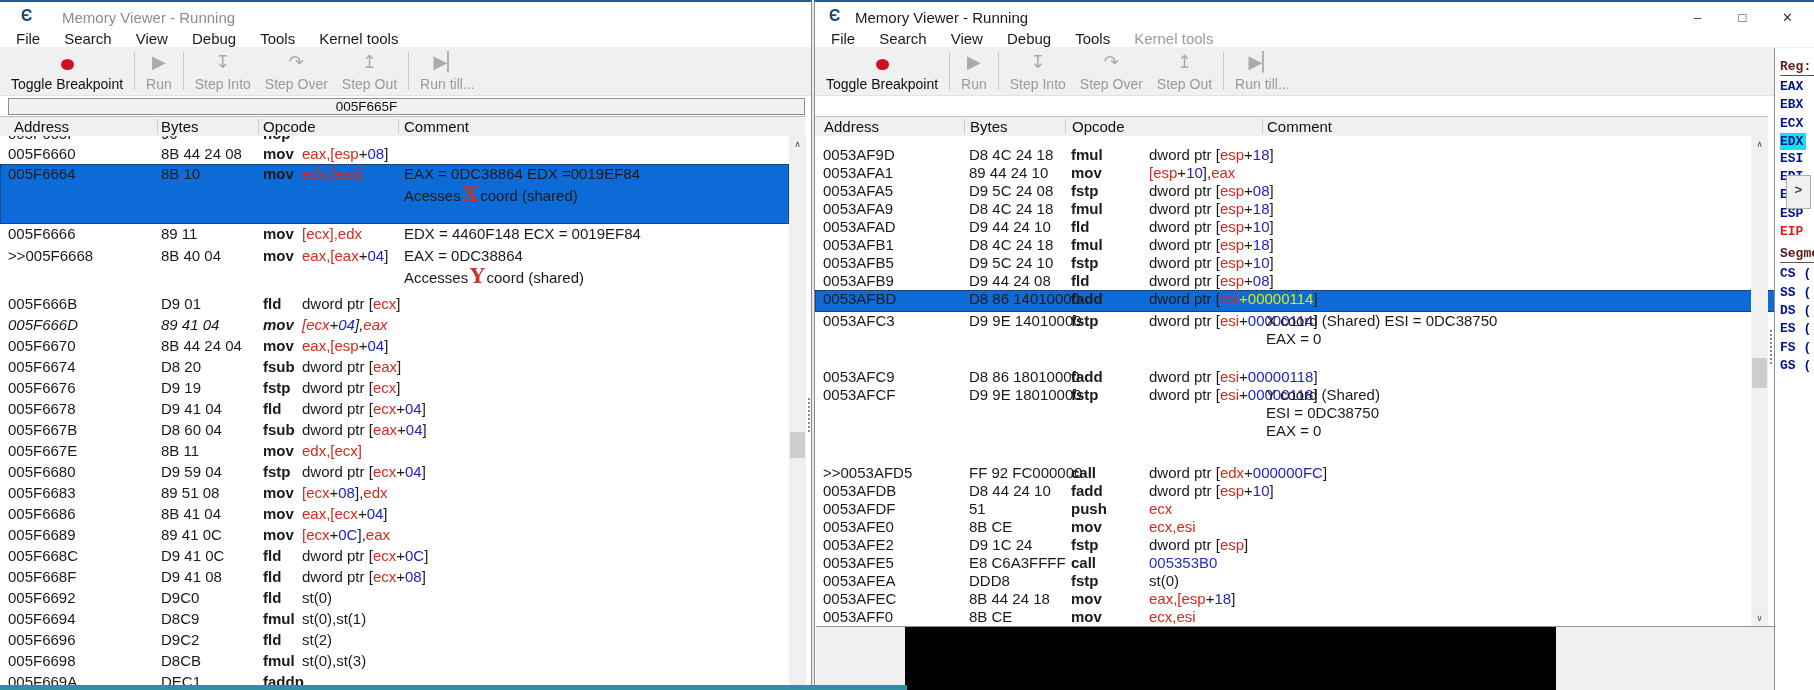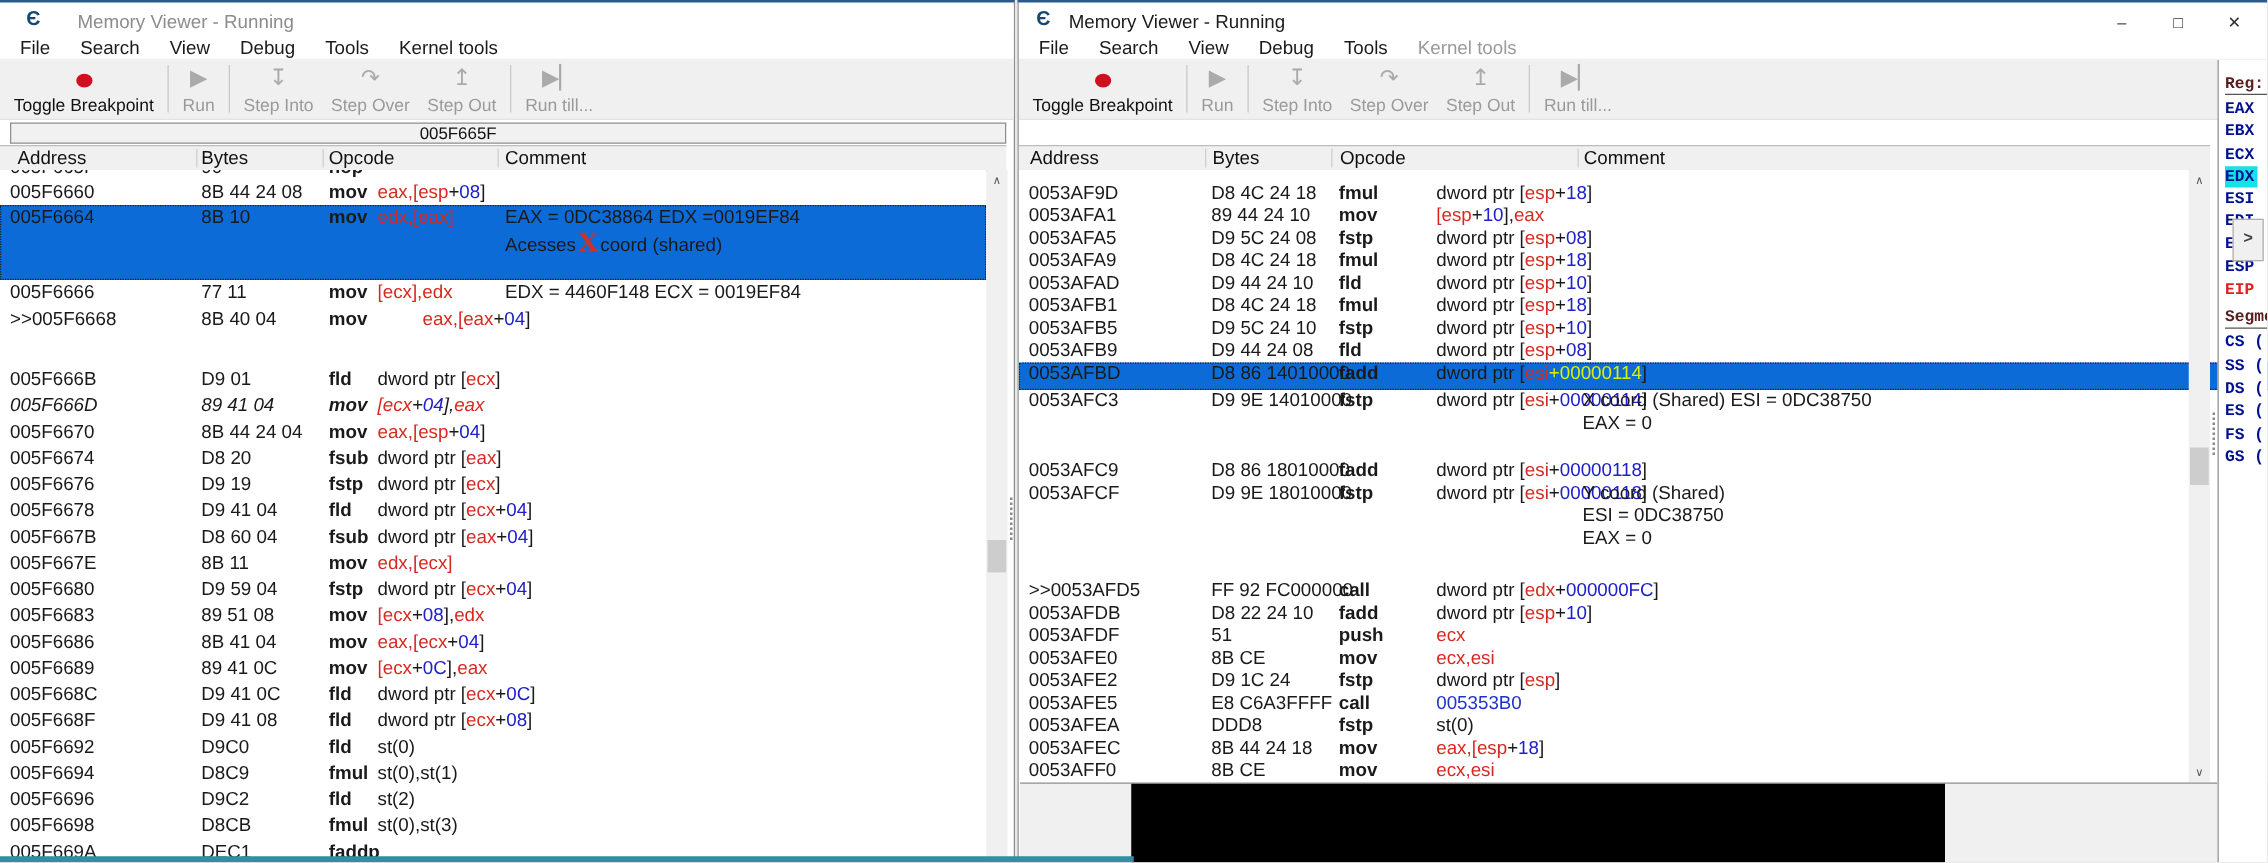--- a/index.html
+++ b/index.html
@@ -173,32 +173,36 @@
           <span class="cb">8B 10</span>
           <span class="cmn">mov</span>
           <span class="co"><span class="c-r" style="position: static;">edx,[eax]</span></span>
           <div class="cc">
             <div class="cl"><span class="c-d" style="position: static;">EAX = 0DC38864 EDX =0019EF84</span></div>
             <div class="cl"><span class="c-d" style="position: static;">Acesses</span><span class="c-g" style="position: static;">X</span><span class="c-d" style="position: static;">coord (shared)</span></div>
           </div>
         </div>
         <div class="row" style="height: 22px;">
           <span class="ca">005F6666</span>
-          <span class="cb">77 11</span>
+          <span class="cb">89 11</span>
           <span class="cmn">mov</span>
           <span class="co"><span class="c-r" style="position: static;">[ecx],edx</span></span>
           <div class="cc">
             <div class="cl"><span class="c-d" style="position: static;">EDX = 4460F148 ECX = 0019EF84</span></div>
           </div>
         </div>
         <div class="row" style="height: 48px;">
           <span class="ca">&gt;&gt;005F6668</span>
           <span class="cb">8B 40 04</span>
           <span class="cmn">mov</span>
-          <span class="co"><span class="c-r" style="position: static; margin-left: 36px;">eax,[eax</span><span class="c-d" style="position: static;">+</span><span class="c-b" style="position: static;">04</span><span class="c-d" style="position: static;">]</span></span>
+          <span class="co"><span class="c-r" style="position: static;">eax,[eax</span><span class="c-d" style="position: static;">+</span><span class="c-b" style="position: static;">04</span><span class="c-d" style="position: static;">]</span></span>
+          <div class="cc">
+            <div class="cl"><span class="c-d" style="position: static;">EAX = 0DC38864</span></div>
+            <div class="cl"><span class="c-d" style="position: static;">Accesses</span><span class="c-g" style="position: static;">Y</span><span class="c-d" style="position: static;">coord (shared)</span></div>
+          </div>
         </div>
         <div class="row" style="height: 21px;">
           <span class="ca">005F666B</span>
           <span class="cb">D9 01</span>
           <span class="cmn">fld</span>
           <span class="co"><span class="c-d" style="position: static;">dword ptr [</span><span class="c-r" style="position: static;">ecx</span><span class="c-d" style="position: static;">]</span></span>
         </div>
         <div class="row" style="height: 21px; font-style: italic;">
           <span class="ca">005F666D</span>
           <span class="cb">89 41 04</span>
@@ -456,21 +460,21 @@
           </div>
         </div>
         <div class="row" style="height: 18px;">
           <span class="ca">&gt;&gt;0053AFD5</span>
           <span class="cb">FF 92 FC000000</span>
           <span class="cmn">call</span>
           <span class="co"><span class="c-d" style="position: static;">dword ptr [</span><span class="c-r" style="position: static;">edx</span><span class="c-d" style="position: static;">+</span><span class="c-b" style="position: static;">000000FC</span><span class="c-d" style="position: static;">]</span></span>
         </div>
         <div class="row" style="height: 18px;">
           <span class="ca">0053AFDB</span>
-          <span class="cb">D8 22 24 10</span>
+          <span class="cb">D8 44 24 10</span>
           <span class="cmn">fadd</span>
           <span class="co"><span class="c-d" style="position: static;">dword ptr [</span><span class="c-r" style="position: static;">esp</span><span class="c-d" style="position: static;">+</span><span class="c-b" style="position: static;">10</span><span class="c-d" style="position: static;">]</span></span>
         </div>
         <div class="row" style="height: 18px;">
           <span class="ca">0053AFDF</span>
           <span class="cb">51</span>
           <span class="cmn">push</span>
           <span class="co"><span class="c-r" style="position: static;">ecx</span></span>
         </div>
         <div class="row" style="height: 18px;">

